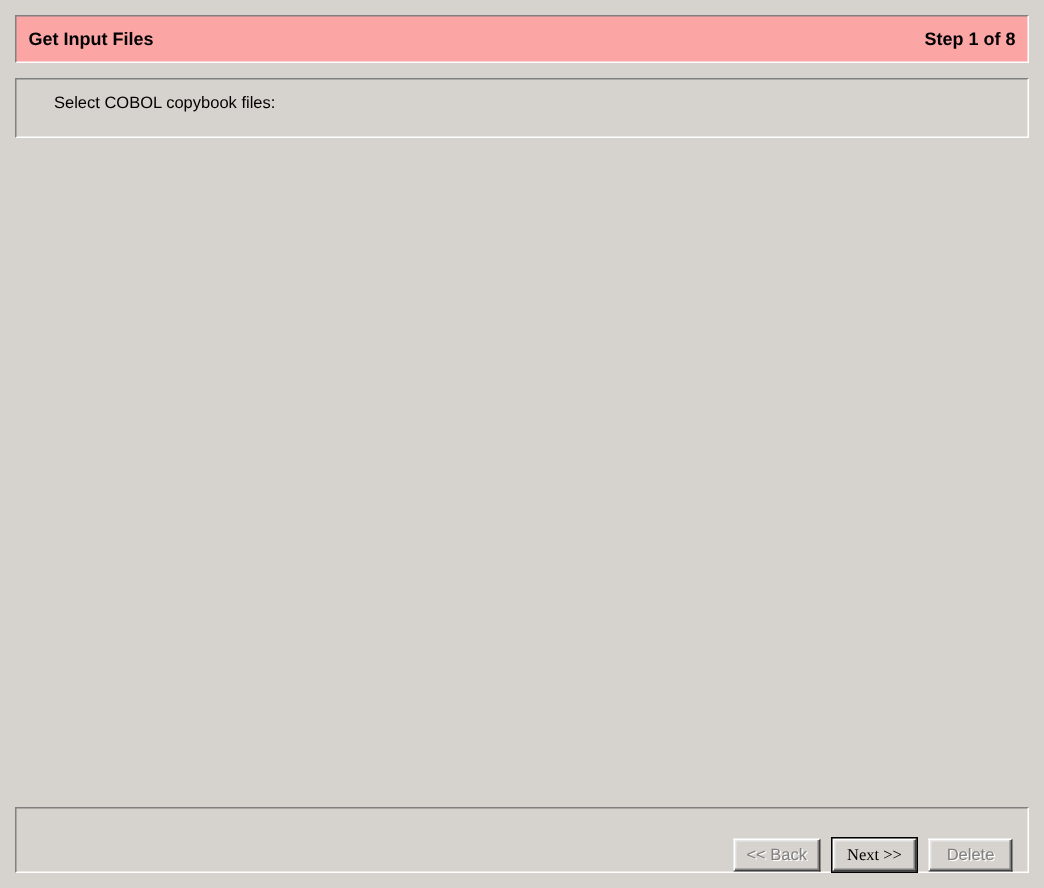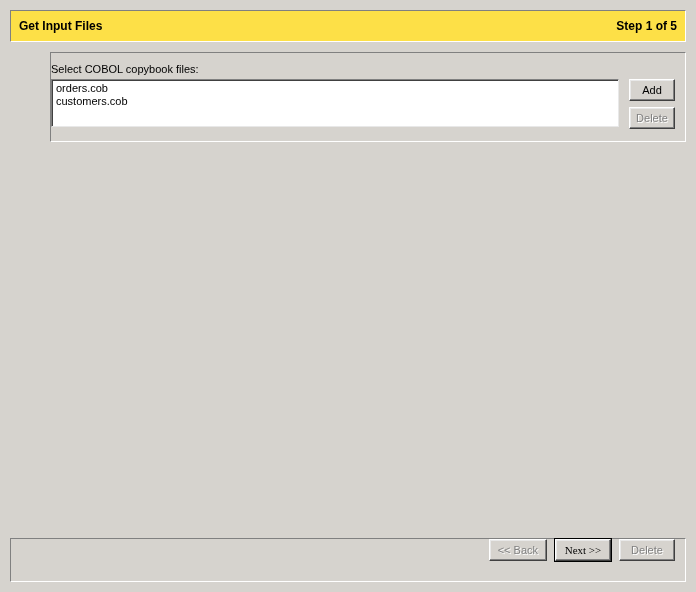--- a/index.html
+++ b/index.html
@@ -22,38 +22,37 @@
   }
   .header-panel {
     height: 30px;
     padding: 0 8px;
     display: flex;
     align-items: center;
     justify-content: space-between;
     border: 1px solid #808080;
     border-right-color: #fff;
     border-bottom-color: #fff;
-    background: #fde047;
+    background: #fca5a5;
   }
   .header-title {
     font-weight: bold;
     font-size: 12px;
   }
   .header-step {
     font-weight: bold;
     font-size: 12px;
   }
   .content-panel {
     margin-top: 10px;
     border: 1px solid #808080;
     border-right-color: #fff;
     border-bottom-color: #fff;
-    padding: 10px 10px 12px 0;
+    padding: 10px 10px 12px 25px;
     box-sizing: border-box;
-    margin-left: 40px;
   }
   .field-label {
     display: block;
     margin-bottom: 4px;
   }
   .list-row {
     display: flex;
     align-items: flex-start;
     gap: 10px;
   }
@@ -107,52 +106,42 @@
     position: absolute;
     left: 10px;
     right: 10px;
     bottom: 10px;
     height: 44px;
     border: 1px solid #808080;
     border-right-color: #fff;
     border-bottom-color: #fff;
     box-sizing: border-box;
     display: flex;
-    align-items: flex-start;
+    align-items: flex-end;
     justify-content: flex-end;
     padding: 0 10px;
     gap: 8px;
   }
   .footer-panel button.win {
     min-width: 56px;
     padding: 0 8px;
   }
 </style>
 </head>
 <body>
 
 <div class="wizard">
 
   <div class="header-panel">
     <span class="header-title">Get Input Files</span>
-    <span class="header-step">Step 1 of 5</span>
+    <span class="header-step">Step 1 of 8</span>
   </div>
 
   <div class="content-panel">
     <span class="field-label">Select COBOL copybook files:</span>
-    <div class="list-row">
-      <div class="listbox">
-        <div class="item">orders.cob</div>
-        <div class="item">customers.cob</div>
-      </div>
-      <div class="side-buttons">
-        <button class="win"><span class="underline-first">Add</span></button>
-        <button class="win" disabled=""><span class="underline-first">Delete</span></button>
-      </div>
-    </div>
   </div>
 
   <div class="footer-panel">
     <button class="win" disabled="">&lt;&lt; Back</button>
     <button class="win default">Next &gt;&gt;</button>
     <button class="win" disabled=""><span class="underline-first">Delete</span></button>
   </div>
 
 </div>
 

